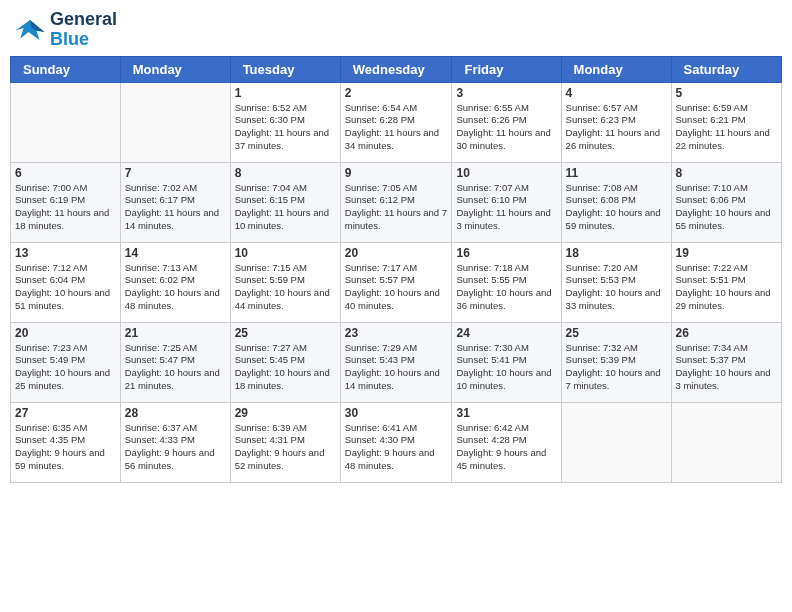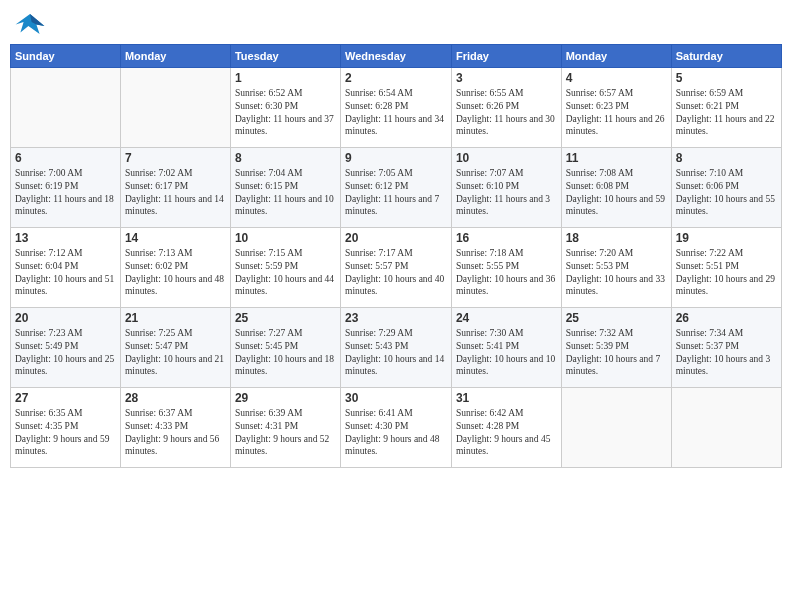--- a/index.html
+++ b/index.html
@@ -48,23 +48,23 @@
       color: #555;
     }
     .calendar {
       width: 100%;
       border-collapse: collapse;
       font-size: 10px;
     }
     .calendar th {
       background-color: #3a6cc8;
       color: white;
-      padding: 5px 4px;
+      padding: 5px 12px;
       text-align: left;
-      font-size: 11px;
+      font-size: 13px;
       border: 1px solid #2a5cb8;
     }
     .calendar td {
       border: 1px solid #ccc;
       padding: 3px 4px;
       vertical-align: top;
       height: 80px;
       width: 113px;
       color: #333;
       background: #fff;
@@ -75,35 +75,39 @@
     .day-number {
       font-weight: bold;
       font-size: 12px;
       margin-bottom: 2px;
       display: block;
     }
     .day-info {
       font-size: 9.5px;
       line-height: 1.35;
       color: #333;
-      font-family: Liberation Serif, serif;
     }
     .empty-cell {
       background: #f9f9f9 !important;
     }
   </style>
 </head>
 <body>
 
 <div class="header">
   <div class="logo">
     <svg class="logo-bird" viewBox="0 0 40 35">
       <polygon points="20,5 38,20 28,18 32,30 18,20 8,28 12,15 2,18" fill="#1a88c9"></polygon>
       <polygon points="20,5 38,20 28,18 22,15" fill="#1a5c9a"></polygon>
     </svg>
+    <div>
+      <div class="logo-text">
+        General<br><span>Blue</span>
+      </div>
+    </div>
   </div>
   <div class="title-block">
     <div class="month-title"></div>
     <div class="subtitle"></div>
   </div>
 </div>
 
 <table class="calendar">
   <thead>
     <tr id="weekday-header">

